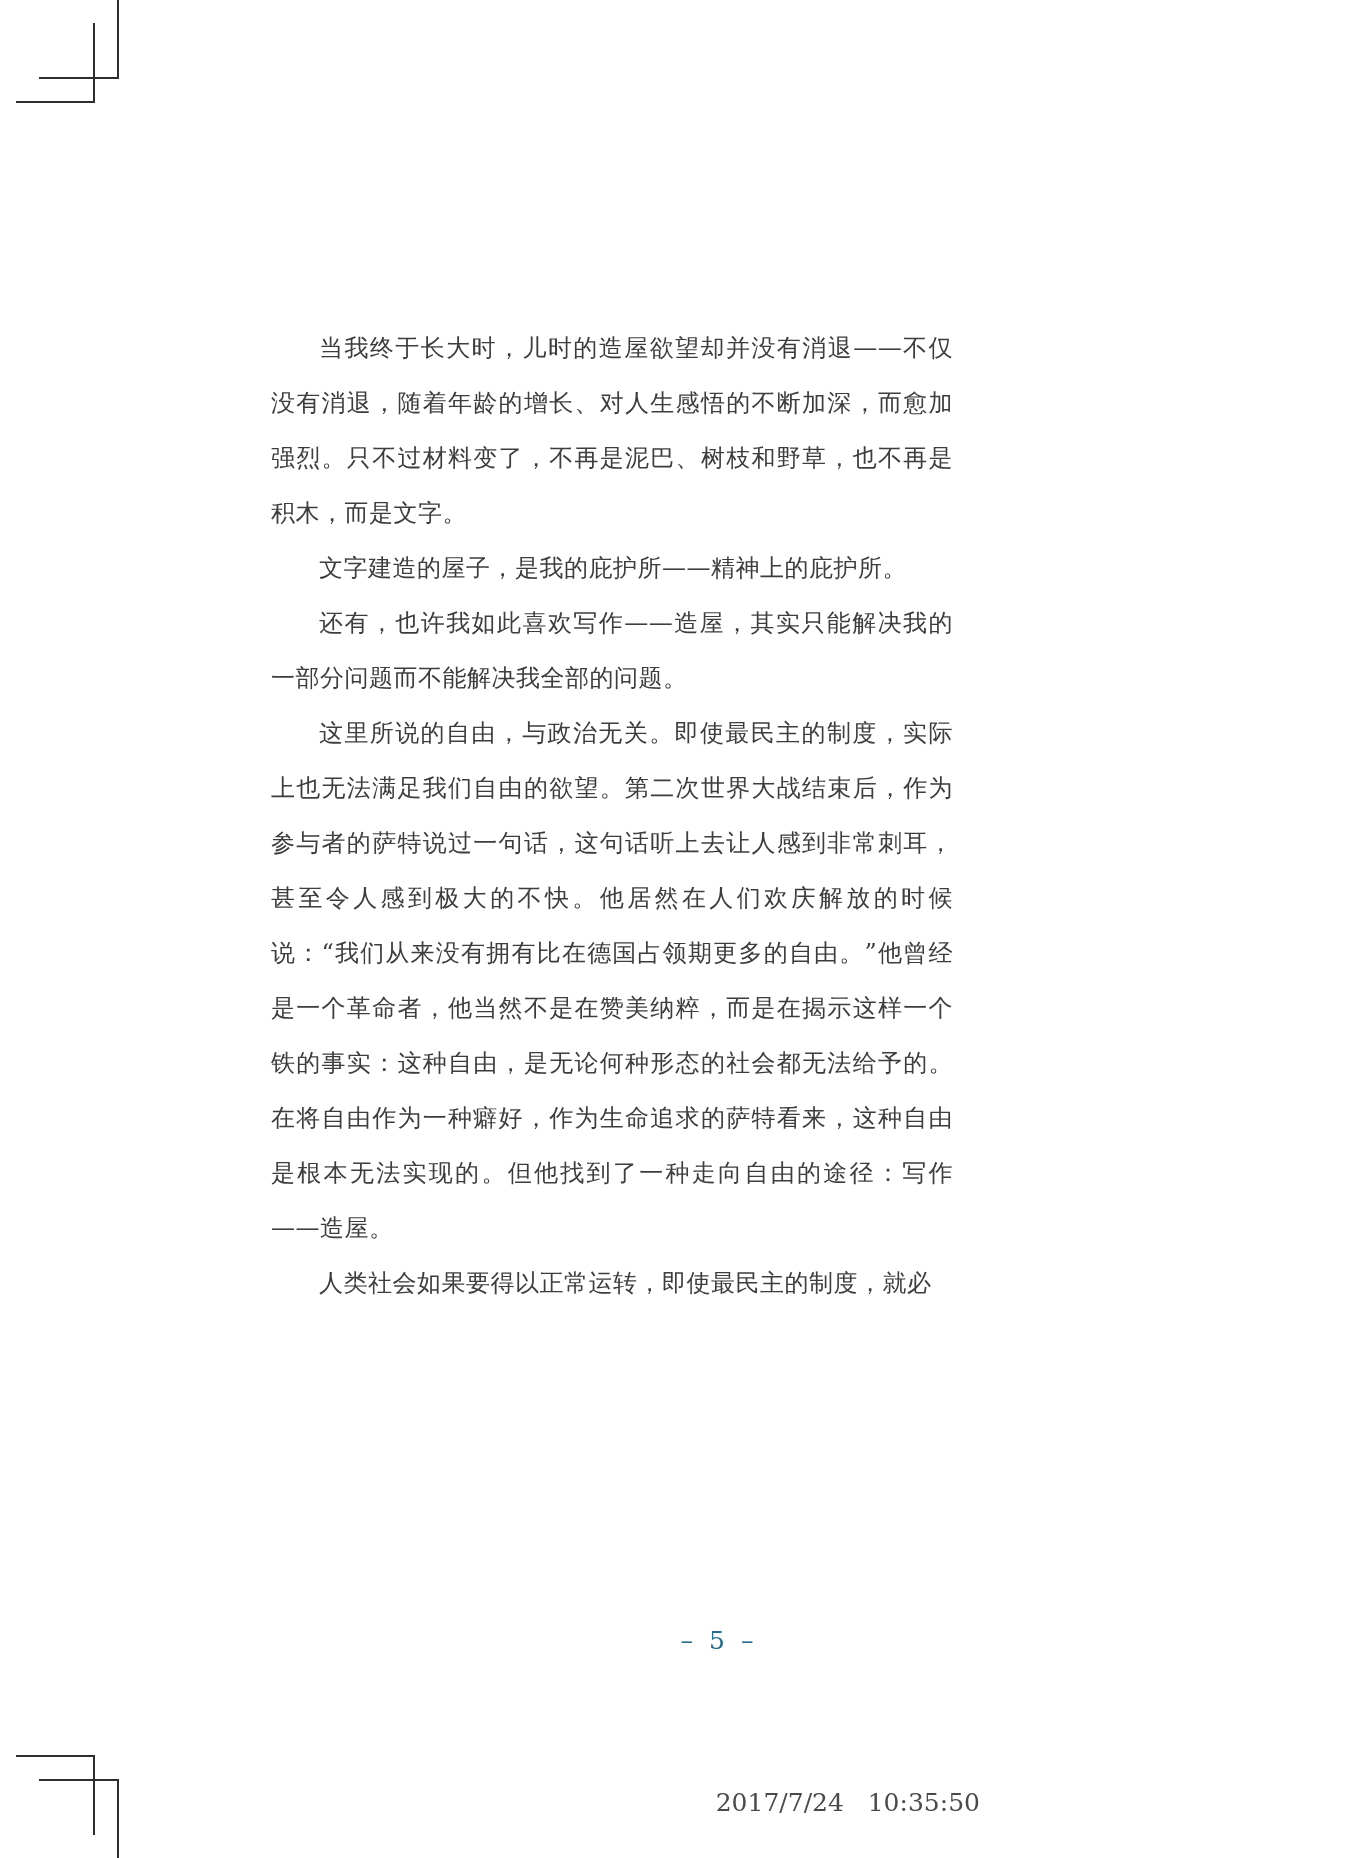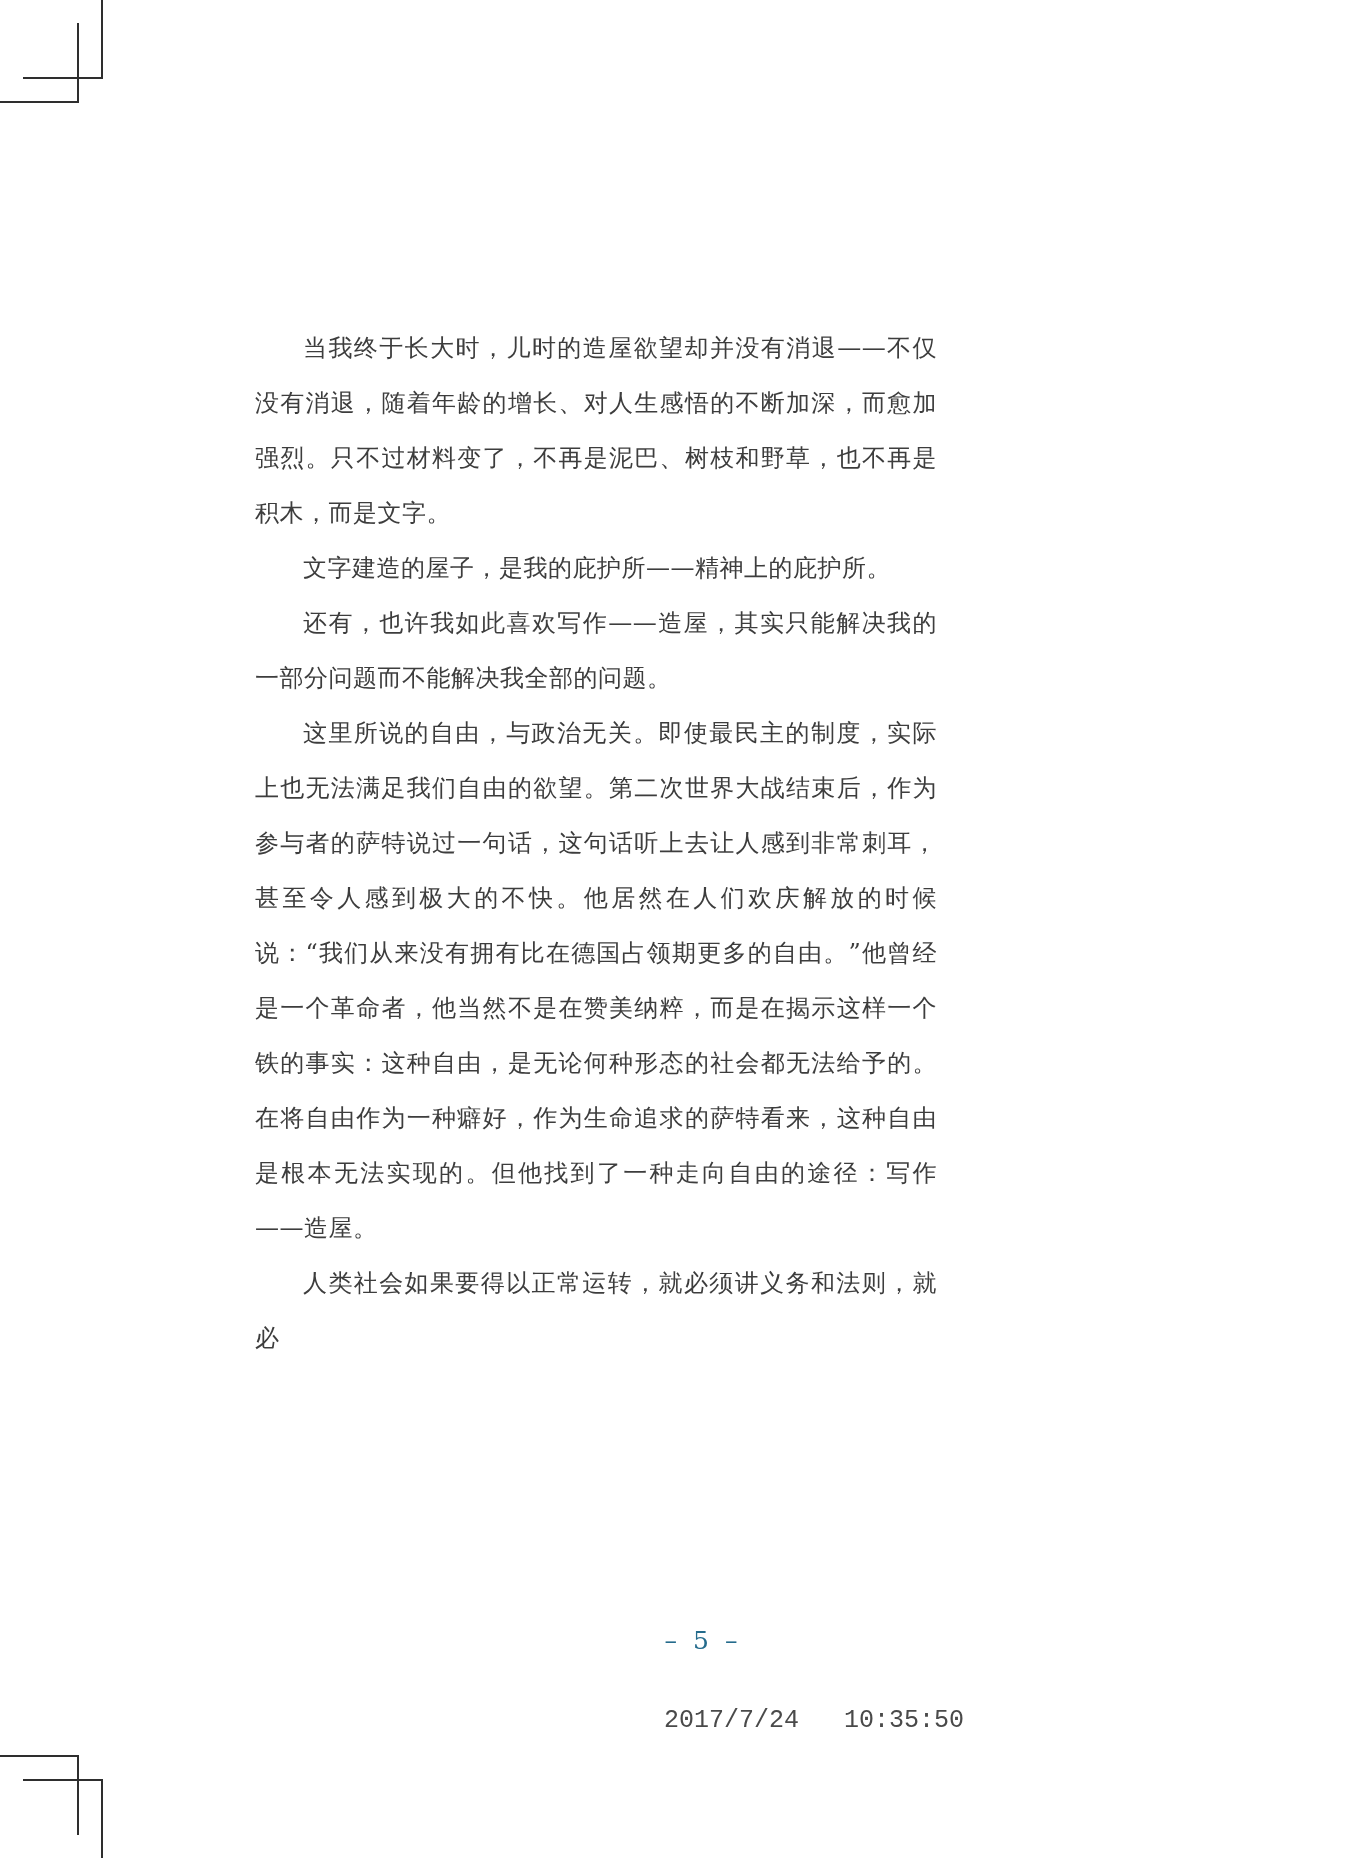--- a/index.html
+++ b/index.html
@@ -3,20 +3,21 @@
 <meta charset="utf-8">
 <style>
   html, body { margin: 0; padding: 0; background: #ffffff; }
   .page {
     position: relative;
     width: 1106px;
     height: 1858px;
     background: #ffffff;
     overflow: hidden;
     font-family: "DejaVu Serif", serif;
+    margin-left: 16px;
   }
   
   .mark { position: absolute; background: #2e2e2e; }
   .m1  { left: 101px;  top: 0;       width: 2px;  height: 79px; }
   .m2  { left: 23px;   top: 77px;    width: 80px; height: 2px;  }
   .m3  { left: 77px;   top: 23px;    width: 2px;  height: 80px; }
   .m4  { left: 0;      top: 101px;   width: 79px; height: 2px;  }
   .m5  { left: 1267px; top: 0;       width: 2px;  height: 79px; }
   .m6  { left: 1267px; top: 77px;    width: 80px; height: 2px;  }
   .m7  { left: 1291px; top: 23px;    width: 2px;  height: 80px; }
@@ -55,21 +56,21 @@
     color: var(--accent, #246b8c);
   }
 
   .footer-text {
     position: absolute;
     font-size: 25px;
     color: #4a4a4a;
     white-space: pre;
   }
   .footer-left  { left: 117px;  top: 1904px; }
-  .footer-right { right: 142px; top: 1706px; font-family: Liberation Mono, monospace; }
+  .footer-right { right: 142px; top: 1788px; }
 </style>
 </head>
 <body>
 
 <div class="page">
 
   <div>
     <div class="mark m1"></div>
     <div class="mark m2"></div>
     <div class="mark m3"></div>
@@ -86,21 +87,21 @@
     <div class="mark m14"></div>
     <div class="mark m15"></div>
     <div class="mark m16"></div>
   </div>
 
   <div class="body-text" id="paragraphs">
       <p>当我终于长大时，儿时的造屋欲望却并没有消退——不仅没有消退，随着年龄的增长、对人生感悟的不断加深，而愈加强烈。只不过材料变了，不再是泥巴、树枝和野草，也不再是积木，而是文字。</p>
       <p>文字建造的屋子，是我的庇护所——精神上的庇护所。</p>
       <p>还有，也许我如此喜欢写作——造屋，其实只能解决我的一部分问题而不能解决我全部的问题。</p>
       <p>这里所说的自由，与政治无关。即使最民主的制度，实际上也无法满足我们自由的欲望。第二次世界大战结束后，作为参与者的萨特说过一句话，这句话听上去让人感到非常刺耳，甚至令人感到极大的不快。他居然在人们欢庆解放的时候说：“我们从来没有拥有比在德国占领期更多的自由。”他曾经是一个革命者，他当然不是在赞美纳粹，而是在揭示这样一个铁的事实：这种自由，是无论何种形态的社会都无法给予的。在将自由作为一种癖好，作为生命追求的萨特看来，这种自由是根本无法实现的。但他找到了一种走向自由的途径：写作——造屋。</p>
-      <p>人类社会如果要得以正常运转，就必须讲义务和法则，就必</p>
+      <p>人类社会如果要得以正常运转，即使最民主的制度，就必</p>
     </div>
 
   <div class="page-number">– 5 –</div>
 
   <div class="footer-text footer-left">7-24 转曲 蝙蝠香 - 定稿 （C6） .indd   5</div>
 
   <div class="footer-text footer-right">2017/7/24   10:35:50</div>
 
 </div>
 

